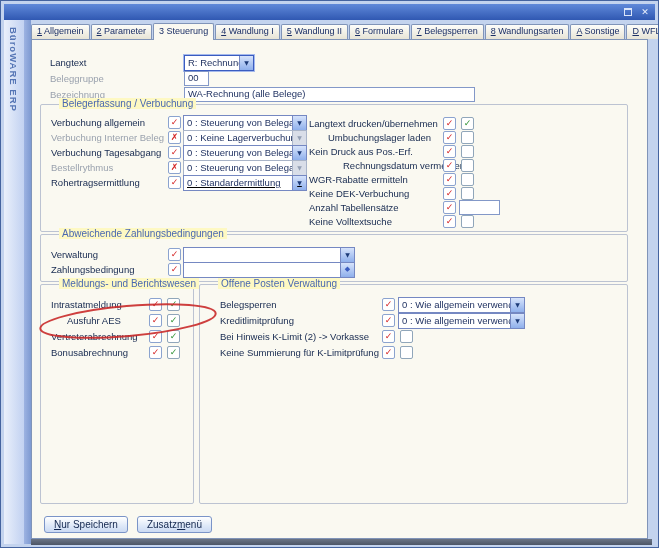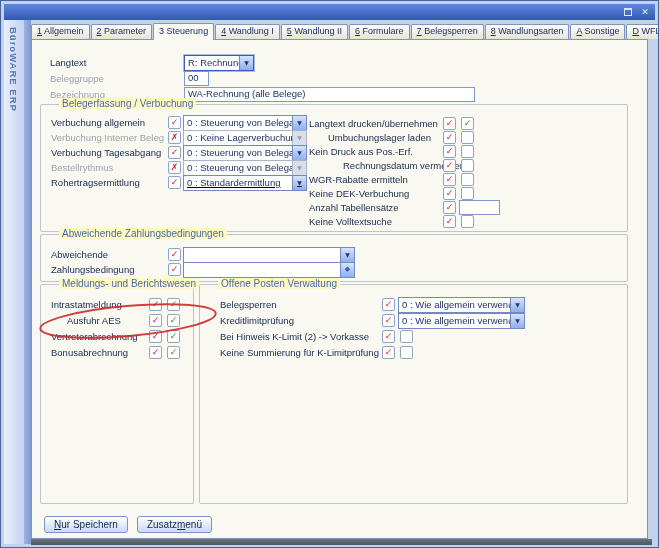--- a/index.html
+++ b/index.html
@@ -204,21 +204,21 @@
       <div class="row" style="top: 110px;">
         <span class="lbl" style="left: 268px;">Keine Volltextsuche</span>
         <span class="mark red" style="left: 402px;">✓</span>
         <span class="mark box" style="left: 420px;"></span>
       </div>
     </div>
 
   <div class="group" id="g2" style="left:8px;top:194px;width:586px;height:46px">
     <span class="group-caption">Abweichende Zahlungsbedingungen</span>
   <div class="row" style="top: 13px;">
-        <span class="lbl" style="left: 10px;">Abweichende</span>
+        <span class="lbl" style="left: 10px;">Verwaltung</span>
         <span class="mark red" style="left: 127px;">✓</span>
         <div class="combo" style="left: 142px; width: 170px;">
           <span class="combo-text"></span>
           <span class="combo-btn">▼</span>
         </div>
       </div>
       <div class="row" style="top: 28px;">
         <span class="lbl" style="left: 10px;">Zahlungsbedingung</span>
         <span class="mark red" style="left: 127px;">✓</span>
         <div class="combo" style="left: 142px; width: 170px;">

